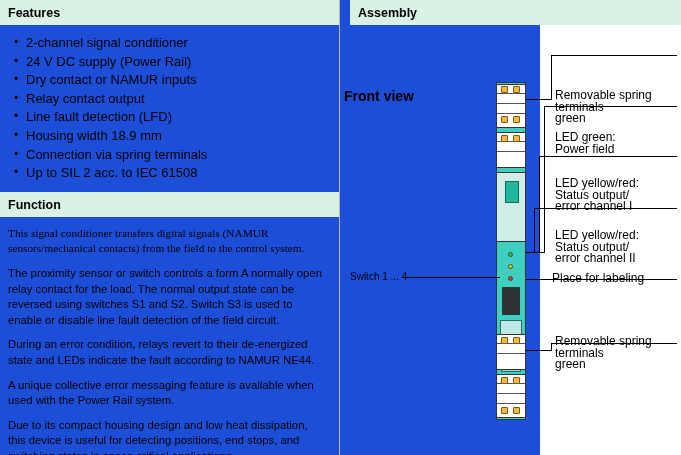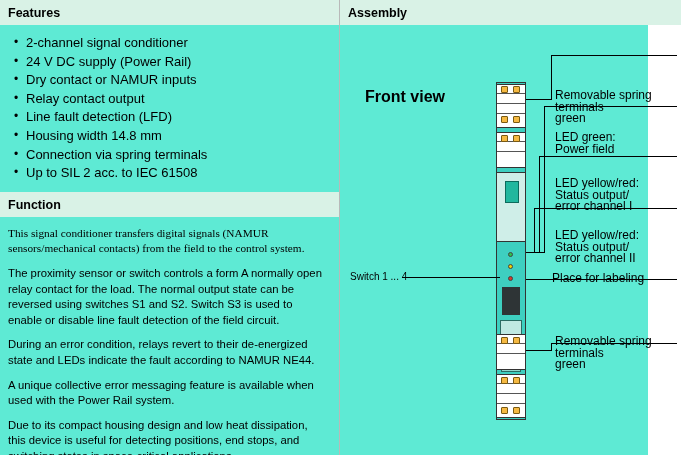--- a/index.html
+++ b/index.html
@@ -6,22 +6,22 @@
   html, body {
     margin: 0; padding: 0;
     width: 681px; height: 455px;
     background: #ffffff;
     font-family: "Liberation Sans", sans-serif;
     color: #000000;
     overflow: hidden;
   }
   #page {
     position: relative;
-    width: 648px; height: 455px;
-    background: #5eead4;
+    width: 540px; height: 455px;
+    background: #1d4ed8;
   }
   
   .vdivider {
     position: absolute;
     left: 339px; top: 0; width: 1px; height: 455px;
     background: #b9b9b9;
   }
   
   .section-head {
     background: #d9f2e6;
@@ -61,30 +61,31 @@
   }
   .func-body p { margin: 9px 0 0 0; }
   .func-body p:first-child { margin-top: 9px; font-family: Liberation Serif, serif; }
 
   
   .right-col {
     position: absolute;
     left: 340px; top: 0; width: 341px; height: 455px;
   }
   .assembly-head {
+    margin-left: 10px;
   }
   .assembly-area {
     position: relative;
     width: 341px;
     height: 420px;
   }
   .frontview-label {
     position: absolute;
-    left: 25px; top: 63px;
-    font-size: 16px;
+    left: 4px; top: 63px;
+    font-size: 14px;
     font-weight: bold;
   }
   .switch-label {
     position: absolute;
     left: 10px; top: 246px;
     font-size: 10px;
   }
   .callout {
     position: absolute;
     font-size: 12px;
@@ -182,21 +183,21 @@
   <div class="left-col">
 
     <div class="section-head">Features</div>
 
     <ul class="features">
       <li>2-channel signal conditioner</li>
       <li>24 V DC supply (Power Rail)</li>
       <li>Dry contact or NAMUR inputs</li>
       <li>Relay contact output</li>
       <li>Line fault detection (LFD)</li>
-      <li>Housing width 14.8 mm</li>
+      <li>Housing width 18.9 mm</li>
       <li>Connection via spring terminals</li>
       <li>Up to SIL 2 acc. to IEC 61508</li>
     </ul>
 
     <div class="section-head" style="margin-top:10px;">Function</div>
 
     <div class="func-body">
       <p>This signal conditioner transfers digital signals (NAMUR sensors/mechanical contacts) from the field to the control system.</p>
       <p>The proximity sensor or switch controls a form A normally open relay contact for the load. The normal output state can be reversed using switches S1 and S2. Switch S3 is used to enable or disable line fault detection of the field circuit.</p>
       <p>During an error condition, relays revert to their de-energized state and LEDs indicate the fault according to NAMUR NE44.</p>

